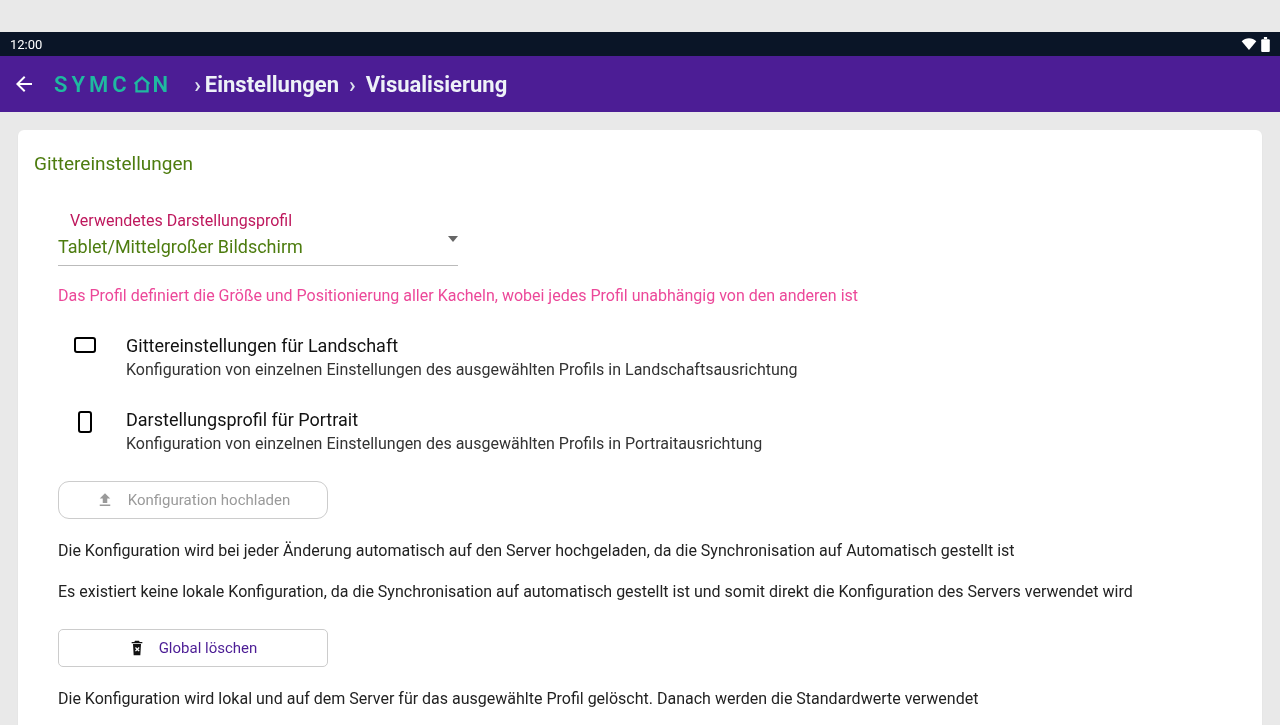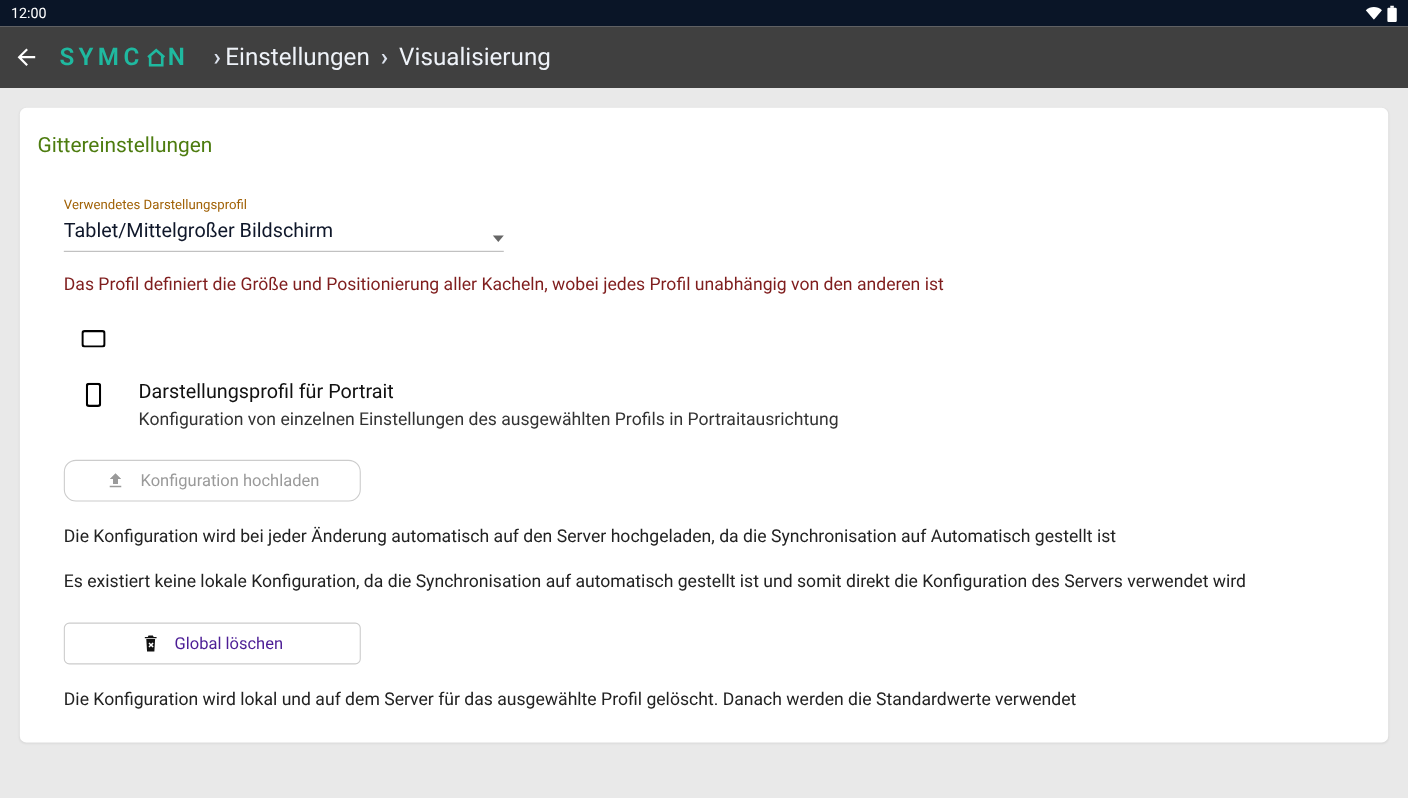--- a/index.html
+++ b/index.html
@@ -1,51 +1,51 @@
 <!DOCTYPE html>
 <html><head>
 <meta charset="utf-8">
 <style>
 * { margin: 0; padding: 0; box-sizing: border-box; font-family: -apple-system, BlinkMacSystemFont, "Segoe UI", Roboto, sans-serif; }
 body { width: 1280px; height: 725px; background: #e9e9e9; overflow: hidden; }
 
 .status-bar {
   height: 24px; background: #0a1527; color: #fff;
   display: flex; justify-content: space-between; align-items: center;
-  padding: 0 10px; font-size: 13px;
+  padding: 0 10px; font-size: 13px; margin-top: 32px;
 }
 .status-right { display: flex; gap: 4px; align-items: center; }
 
 .header-bar {
-  height: 56px; background: #404040; color: #fff;
+  height: 56px; background: #4c1d95; color: #fff;
   display: flex; align-items: center; padding: 0 12px; gap: 18px;
   font-size: 22px;
 }
 .back-btn { color: #fff; display:flex; align-items:center; cursor:pointer; }
 .logo { color:#1fb9a0; font-weight:600; letter-spacing:4px; font-size:22px; display:flex; align-items:center; }
 .logo .o { display:inline-block; }
 .crumb-sep { color:#dde3ee; margin:0 4px; font-weight:600; }
-.crumb { color:#eef2f8; }
+.crumb { color:#eef2f8;font-weight:bold; }
 
 .card {
   background:#fff; margin:18px; border-radius:6px; padding:22px 16px 30px 16px;
   box-shadow: 0 1px 2px rgba(0,0,0,0.06);
 }
 .section-title { font-size:19px; font-weight:400; color:#4d7c0f; margin-bottom:36px; }
 
 .sel-wrap { margin-left:24px; width:400px; }
-.sel-label { font-size:12px; color:#a16207; margin-bottom:2px; }
+.sel-label { font-size:16px; color:#be185d; margin-bottom:2px;margin-left:12px; }
 .sel-value {
-  display:flex; justify-content:space-between; align-items:flex-end;
-  border-bottom:1px solid #bbb; padding:4px 0 8px 0; font-size:18px; color:#0f172a;
+  display:flex; justify-content:space-between; align-items:flex-start;
+  border-bottom:1px solid #bbb; padding:4px 0 8px 0; font-size:18px; color:#4d7c0f;
   cursor:pointer;
 }
 .caret { width:0;height:0;border-left:5px solid transparent;border-right:5px solid transparent;border-top:6px solid #666; }
 
-.desc { margin-left:24px; margin-top:20px; font-size:16px; color:#7f1d1d; }
+.desc { margin-left:24px; margin-top:20px; font-size:16px; color:#ec4899; }
 
 .row { display:flex; align-items:flex-start; margin-left:40px; margin-top:30px; gap:30px; cursor:pointer; }
 .row-icon { width:22px; display:flex; justify-content:center; padding-top:2px; }
 .row-body .title { font-size:18px; color:#111; }
 .row-body .sub { font-size:16px; color:#333; margin-top:4px; }
 
 .btn {
   margin-left:24px; margin-top:28px;
   width:270px; height:38px; border:1px solid #ccc; border-radius:5px;
   background:#fff; display:flex; align-items:center; justify-content:center; gap:14px;
@@ -114,20 +114,24 @@
   </div>
 
   <div class="desc">Das Profil definiert die Größe und Positionierung aller Kacheln, wobei jedes Profil unabhängig von den anderen ist</div>
 
   <div class="row">
     <div class="row-icon">
       <svg width="22" height="16" viewBox="0 0 22 16">
           <rect x="1" y="1" width="20" height="14" rx="2" fill="none" stroke="#000" stroke-width="2"></rect>
         </svg>
     </div>
+    <div class="row-body">
+      <div class="title">Gittereinstellungen für Landschaft</div>
+      <div class="sub">Konfiguration von einzelnen Einstellungen des ausgewählten Profils in Landschaftsausrichtung</div>
+    </div>
   </div>
 
   <div class="row">
     <div class="row-icon">
       <svg width="14" height="22" viewBox="0 0 14 22">
           <rect x="1" y="1" width="12" height="20" rx="2" fill="none" stroke="#000" stroke-width="2"></rect>
         </svg>
     </div>
     <div class="row-body">
       <div class="title">Darstellungsprofil für Portrait</div>

